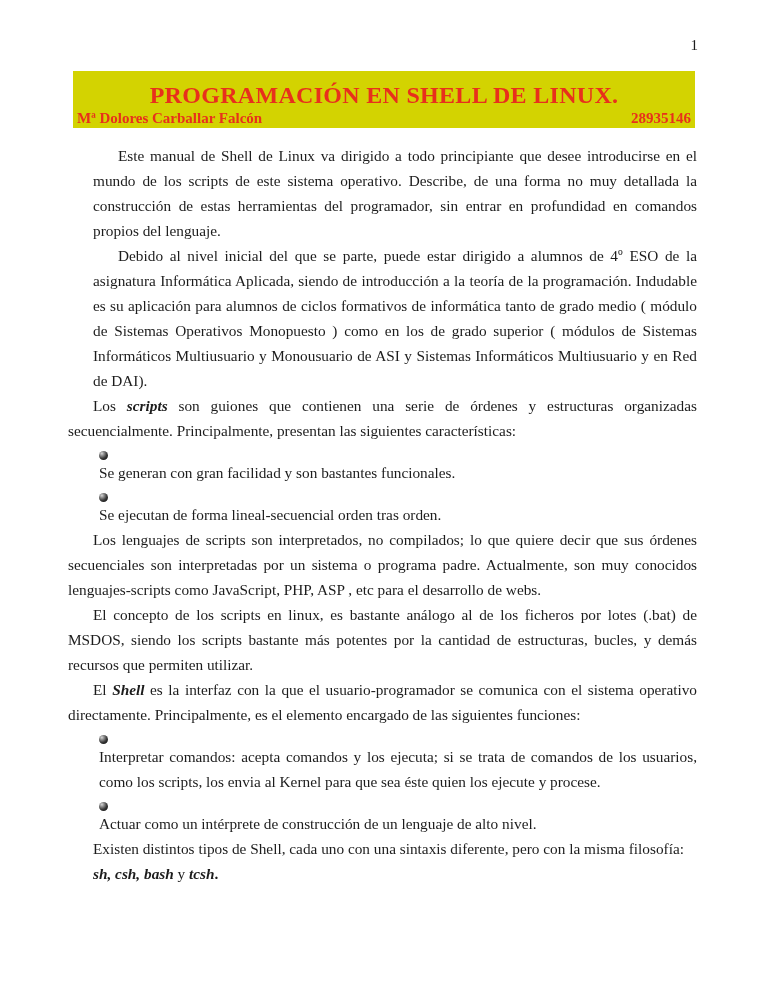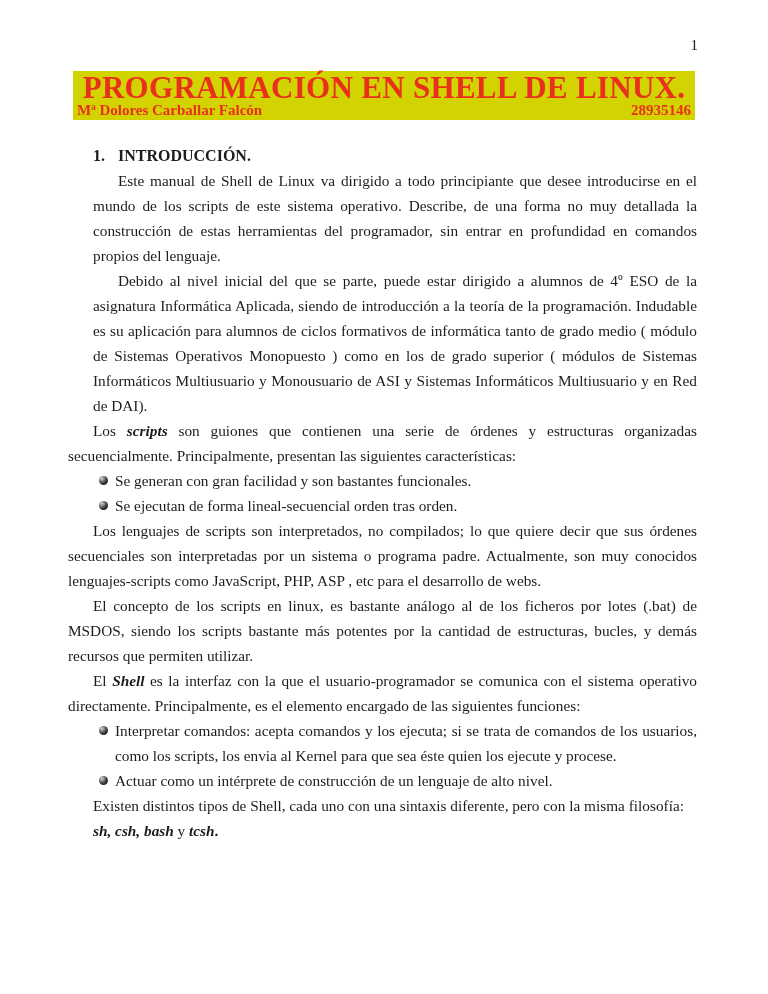--- a/index.html
+++ b/index.html
@@ -17,22 +17,22 @@
     font-size:15px; line-height:18px; color:#1c1c1c;
   }
   .banner {
     position:absolute; left:73px; top:71px; width:622px;
     background:var(--banner-bg, #d3d301);
     color:var(--banner-red, #e8301c);
     font-weight:bold;
   }
   .banner-title {
     text-align:center;
-    font-size:31px; line-height:29px;
-    padding-top:2px;
+    font-size:24px; line-height:29px;
+    padding-top:10px;
     letter-spacing:0.3px;
   }
   .banner-row {
     display:flex; justify-content:space-between; align-items:center;
     font-size:15px; line-height:17px;
     padding:0 4px 1px 4px;
   }
   .content {
     position:absolute; left:68px; top:143px; width:629px;
     font-size:15.3px; line-height:25px;
@@ -41,21 +41,21 @@
     font-weight:bold; font-size:16px; line-height:25px;
     padding-left:25px;
     white-space:nowrap;
   }
   .heading .hnum { display:inline-block; width:25px; }
   .heading.gap { margin-top:13px; }
   .para { margin:0; text-align:justify; }
   .para.s1 { margin-left:25px; }
   .para.indent { text-indent:25px; }
   .bullets { margin-left:31px; }
-  .bullet-item { display:flex; }
+  .bullet-item { display:flex;flex-direction:column; }
   .ball {
     flex:none; width:9px; height:9px; border-radius:50%;
     margin:8px 7px 0 0;
     background:radial-gradient(circle at 32% 28%, #d8d8d8 0%, #9a9a9a 20%, #3a3a3a 55%, #000000 100%);
   }
   .bullet-text { flex:1; text-align:justify; }
   .bi { font-weight:bold; font-style:italic; }
   .b  { font-weight:bold; }
 </style>
 </head>
@@ -67,21 +67,20 @@
 
   <div class="banner">
     <div class="banner-title">PROGRAMACIÓN EN SHELL DE LINUX.</div>
     <div class="banner-row">
       <span>Mª  Dolores Carballar Falcón</span>
       <span>28935146</span>
     </div>
   </div>
 
   <div class="content">
-      <div class="heading"><span class="hnum">1.</span><span>INTRODUCCIÓN.</span></div>
       <p class="para s1 indent"><span>Este manual de Shell de Linux va dirigido a todo principiante que desee introducirse en el mundo de los scripts de este sistema operativo. Describe, de una forma no muy detallada la construcción de estas herramientas del programador, sin entrar en profundidad en comandos propios del lenguaje.</span></p>
       <p class="para s1 indent"><span>Debido al nivel inicial del que se parte, puede estar dirigido a alumnos de 4º ESO de la asignatura Informática Aplicada, siendo de introducción a la teoría de la programación. Indudable es su aplicación para alumnos de ciclos formativos de informática tanto de grado medio ( módulo de Sistemas Operativos Monopuesto ) como en los de grado superior ( módulos de Sistemas Informáticos Multiusuario y Monousuario de ASI y Sistemas Informáticos Multiusuario y en Red de DAI).</span></p>
       <p class="para s2 indent"><span>Los </span><span class="bi">scripts</span><span> son guiones que contienen una serie de órdenes y estructuras organizadas secuencialmente. Principalmente, presentan las siguientes características:</span></p>
       <div class="bullets">
         <div class="bullet-item">
           <span class="ball"></span>
           <div class="bullet-text"><span>Se generan con gran facilidad y son bastantes funcionales.</span></div>
         </div>
         <div class="bullet-item">
           <span class="ball"></span>

